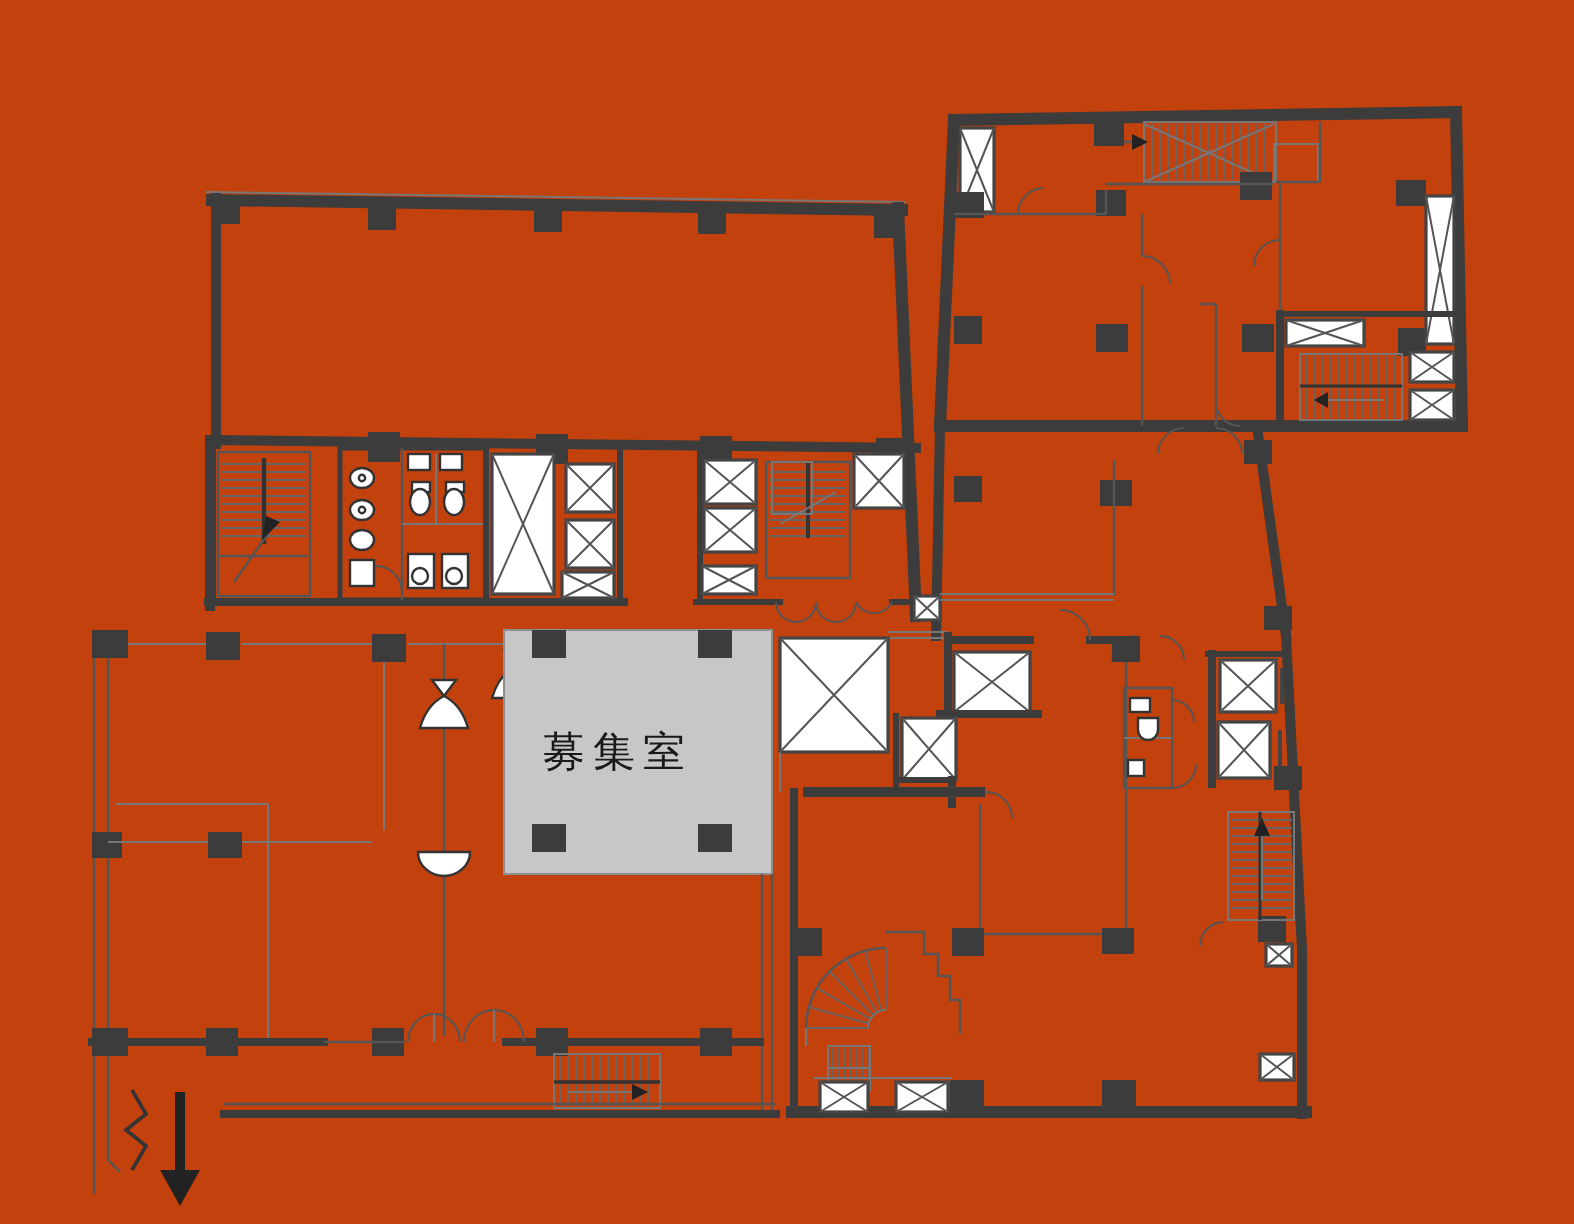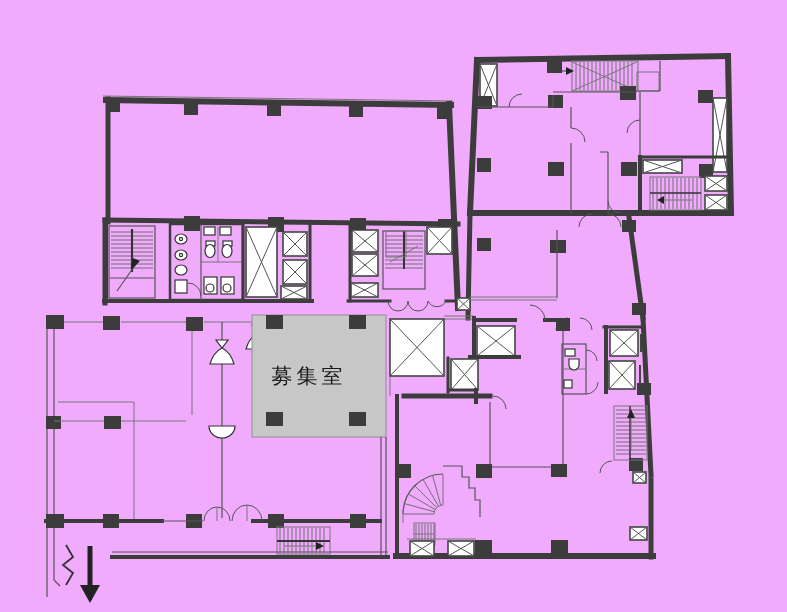--- a/index.html
+++ b/index.html
@@ -1,16 +1,16 @@
 <!DOCTYPE html>
 <html><head>
 <meta charset="utf-8">
 <style>
   html,body{margin:0;padding:0;background:#ffffff;}
-  .page{width:787px;height:612px;background:#f0abfc;position:relative;overflow:hidden;
+  .page{width:787px;height:612px;background:#c2410c;position:relative;overflow:hidden;
         font-family:"DejaVu Sans","Liberation Sans",sans-serif;}
   svg{display:block}
   
   .w6{stroke:#3c3c3c;stroke-width:6;fill:none;stroke-linecap:square}
   .w5{stroke:#3c3c3c;stroke-width:5;fill:none;stroke-linecap:square}
   .w4{stroke:#3c3c3c;stroke-width:4;fill:none;stroke-linecap:square}
   .w3{stroke:#3c3c3c;stroke-width:3;fill:none;stroke-linecap:square}
   .w2{stroke:#444;stroke-width:2;fill:none}
   .thin{stroke:#555;stroke-width:1.2;fill:none}
   .thin2{stroke:#777;stroke-width:1;fill:none}

